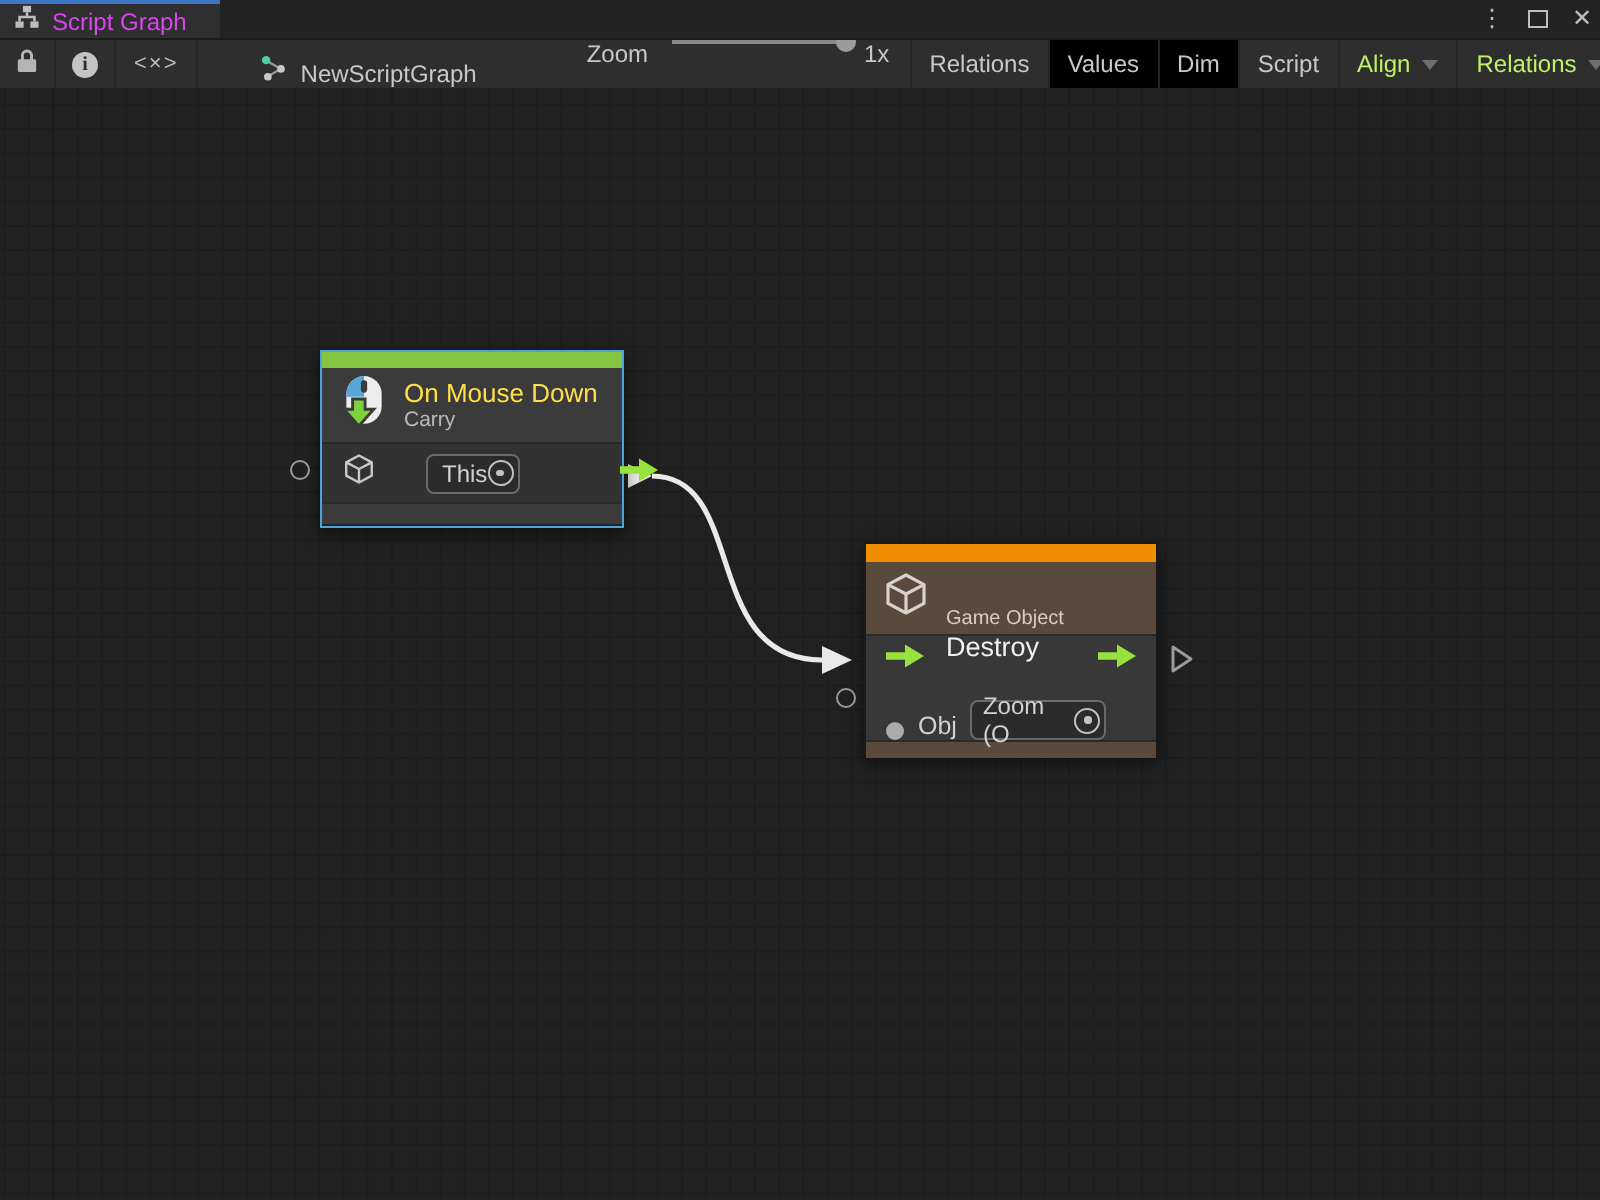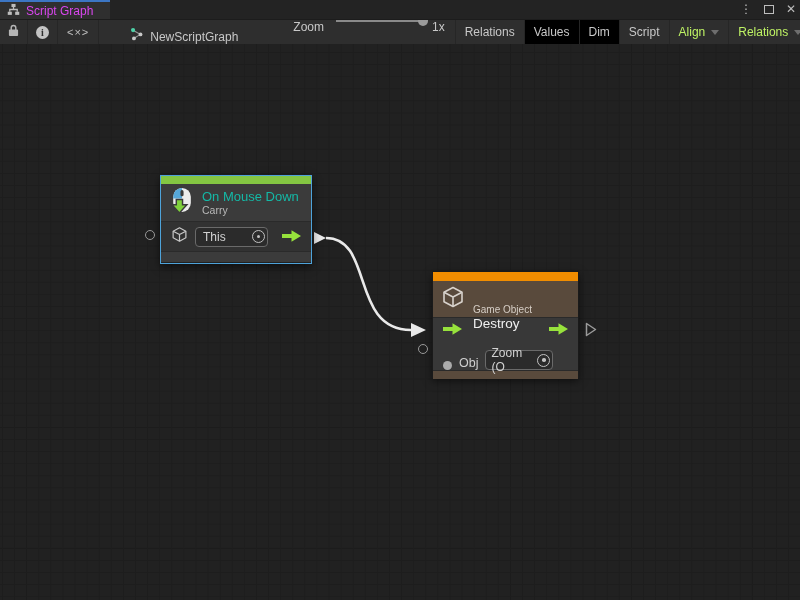--- a/index.html
+++ b/index.html
@@ -50,24 +50,24 @@
     background-position: 2px 8px, 2px 8px, 26px 20px, 26px 20px; }
   .wire-layer { position:absolute; left:0; top:0; width:800px; height:556px; z-index:1; }
 
   
   .node { position:absolute; z-index:2; box-shadow:0 3px 8px rgba(0,0,0,0.55); }
   .node1 { left:160px; top:131px; width:152px; height:89px; border:1.5px solid #4EA3DA; }
   .node2 { left:432px; top:227px; width:147px; height:107px; border:1px solid #1A1A1A; }
   .colorbar1 { height:8px; background:#84C642; }
   .colorbar2 { height:9px; background:#F18D00; }
   .n1-header { height:37px; background:#3B3B3B; display:flex; align-items:center; gap:8px; padding:0 8px; }
-  .n1-title { color:#14b8a6; font-size:13px; line-height:15px; }
+  .n1-title { color:#fde047; font-size:13px; line-height:15px; }
   .n1-sub { color:#B8B8B8; font-size:10.5px; line-height:12px; }
   .n1-body { height:30px; background:#323232; border-top:1px solid #2A2A2A; display:flex;
-             align-items:center; gap:7px; padding:0 10px; }
+             align-items:center; gap:25px; padding:0 10px; }
   .n1-footer { height:11px; background:#3B3B3B; border-top:1px solid #2A2A2A; }
   .n2-header { height:36px; background:#594A3C; display:flex; align-items:center; gap:8px; padding:0 8px; }
   .n2-cat { color:#D6CEC6; font-size:10px; line-height:13px;margin-top:36px; }
   .n2-title { color:#F0F0F0; font-size:13.5px; line-height:15px; }
   .n2-body { background:#383838; border-top:1px solid #2A2A2A; }
   .n2-row1 { height:24px; display:flex; align-items:center; justify-content:space-between; padding:0 10px; }
   .n2-row2 { height:28px; display:flex; align-items:flex-end; gap:7px; padding:0 10px; }
   .n2-footer { height:9px; background:#594A3C; border-top:1px solid #2A2A2A; }
 
   .value-field { height:20px; background:#2B2B2B; border:1px solid #6A6A6A; border-radius:4px;

